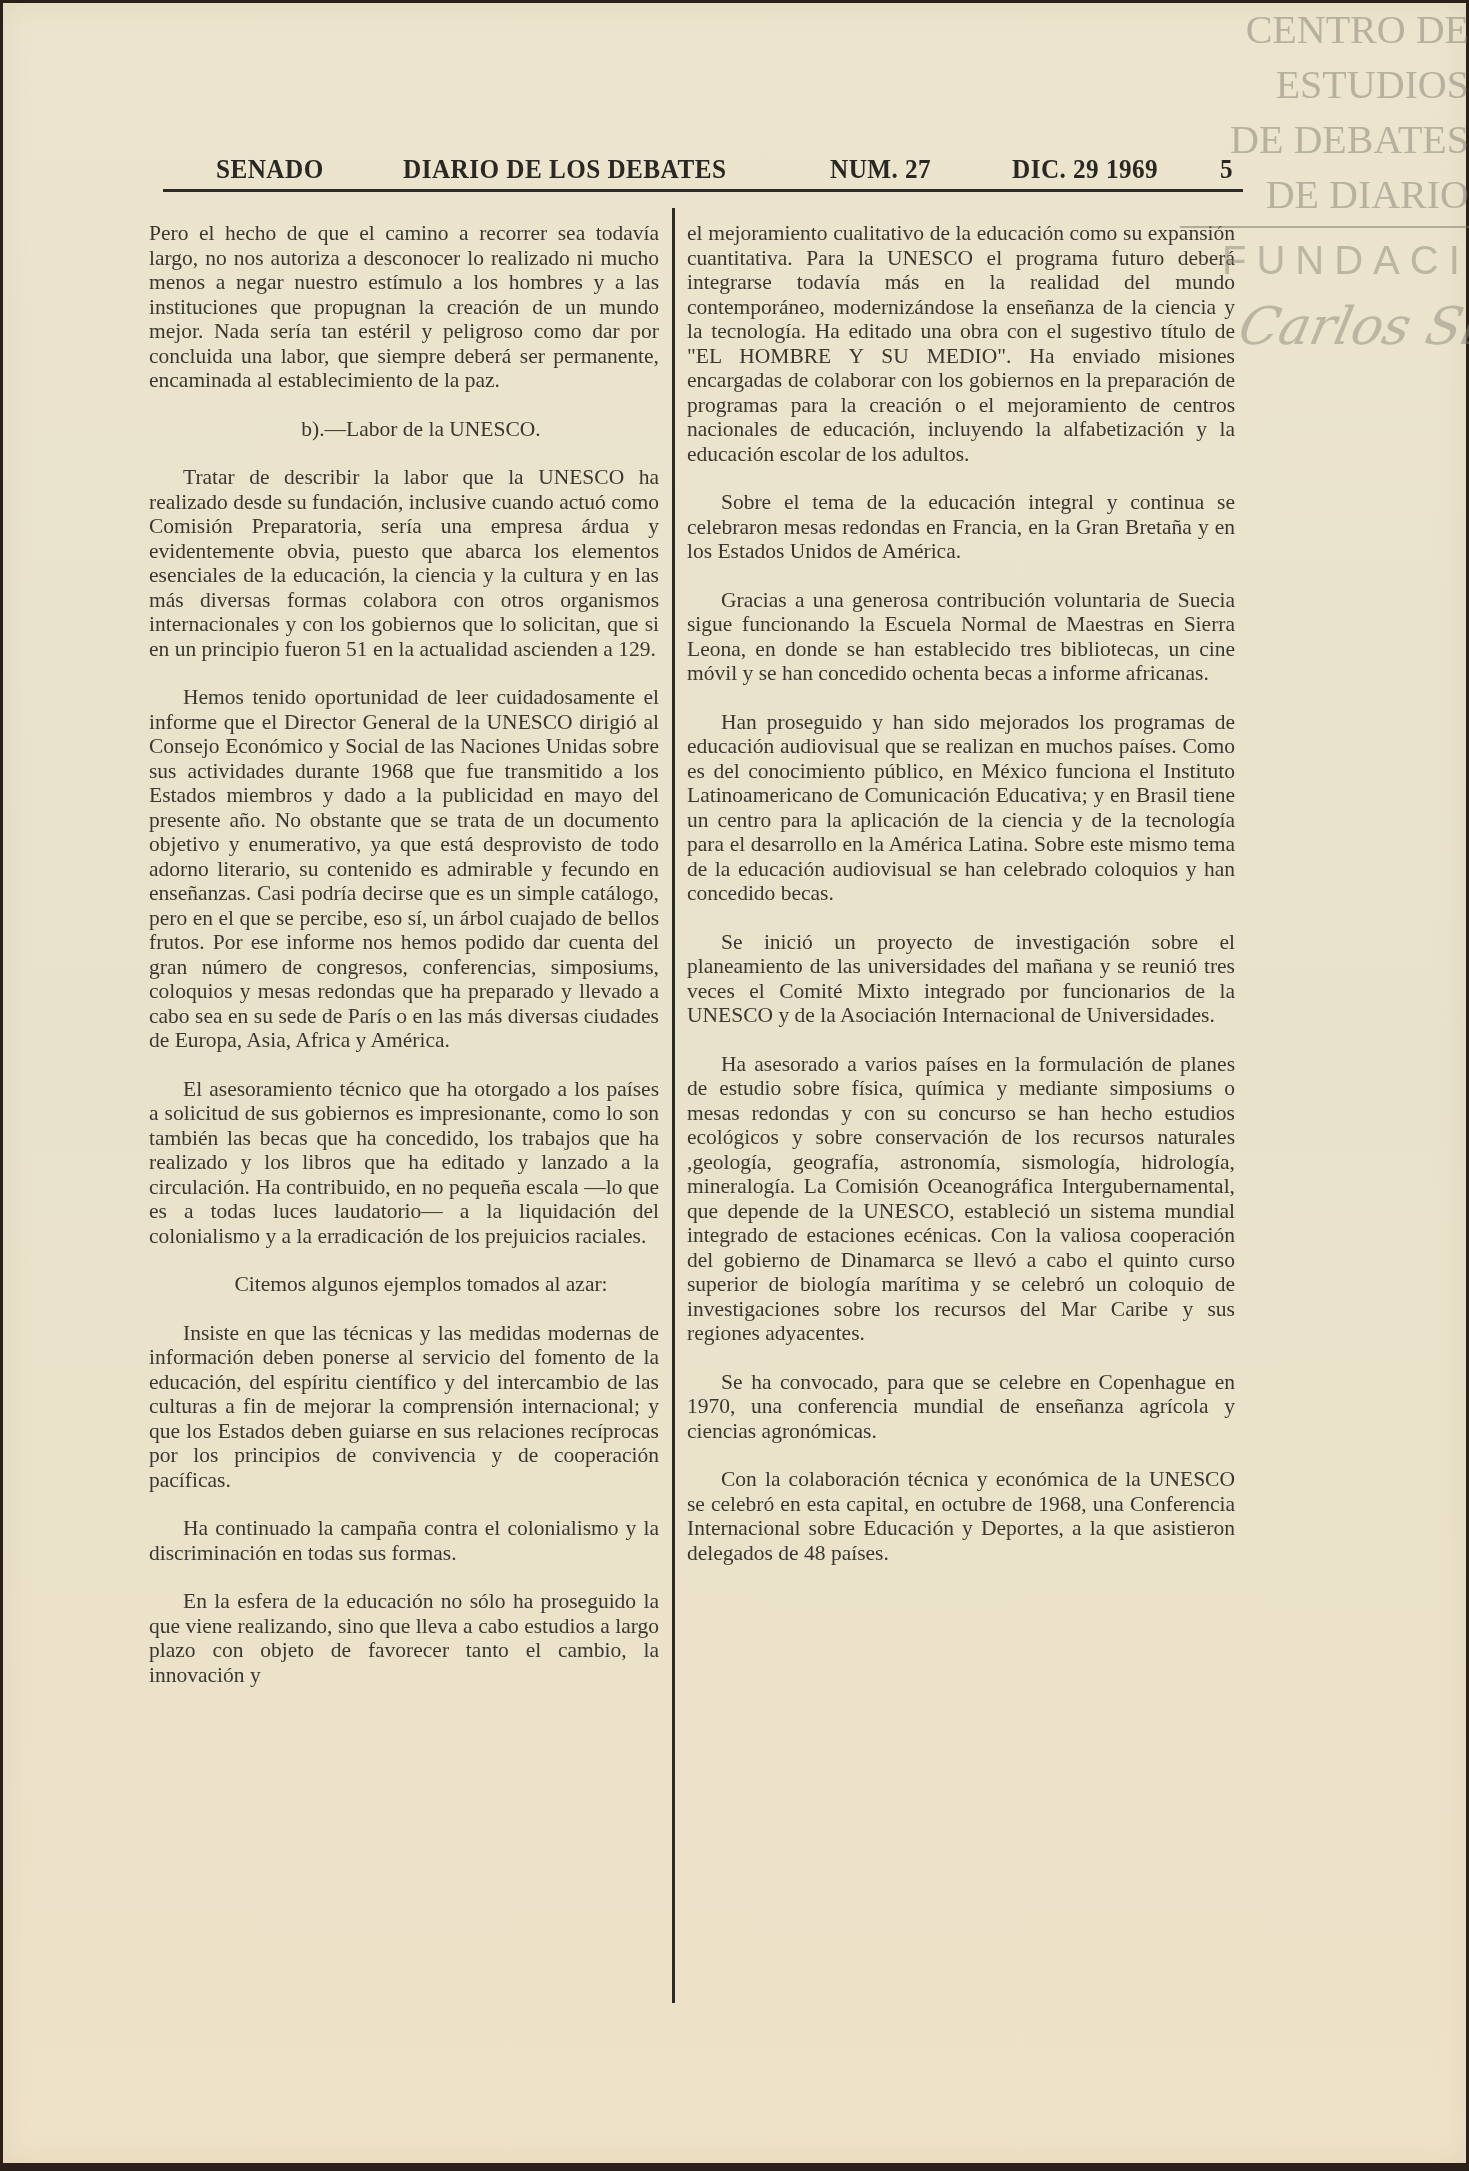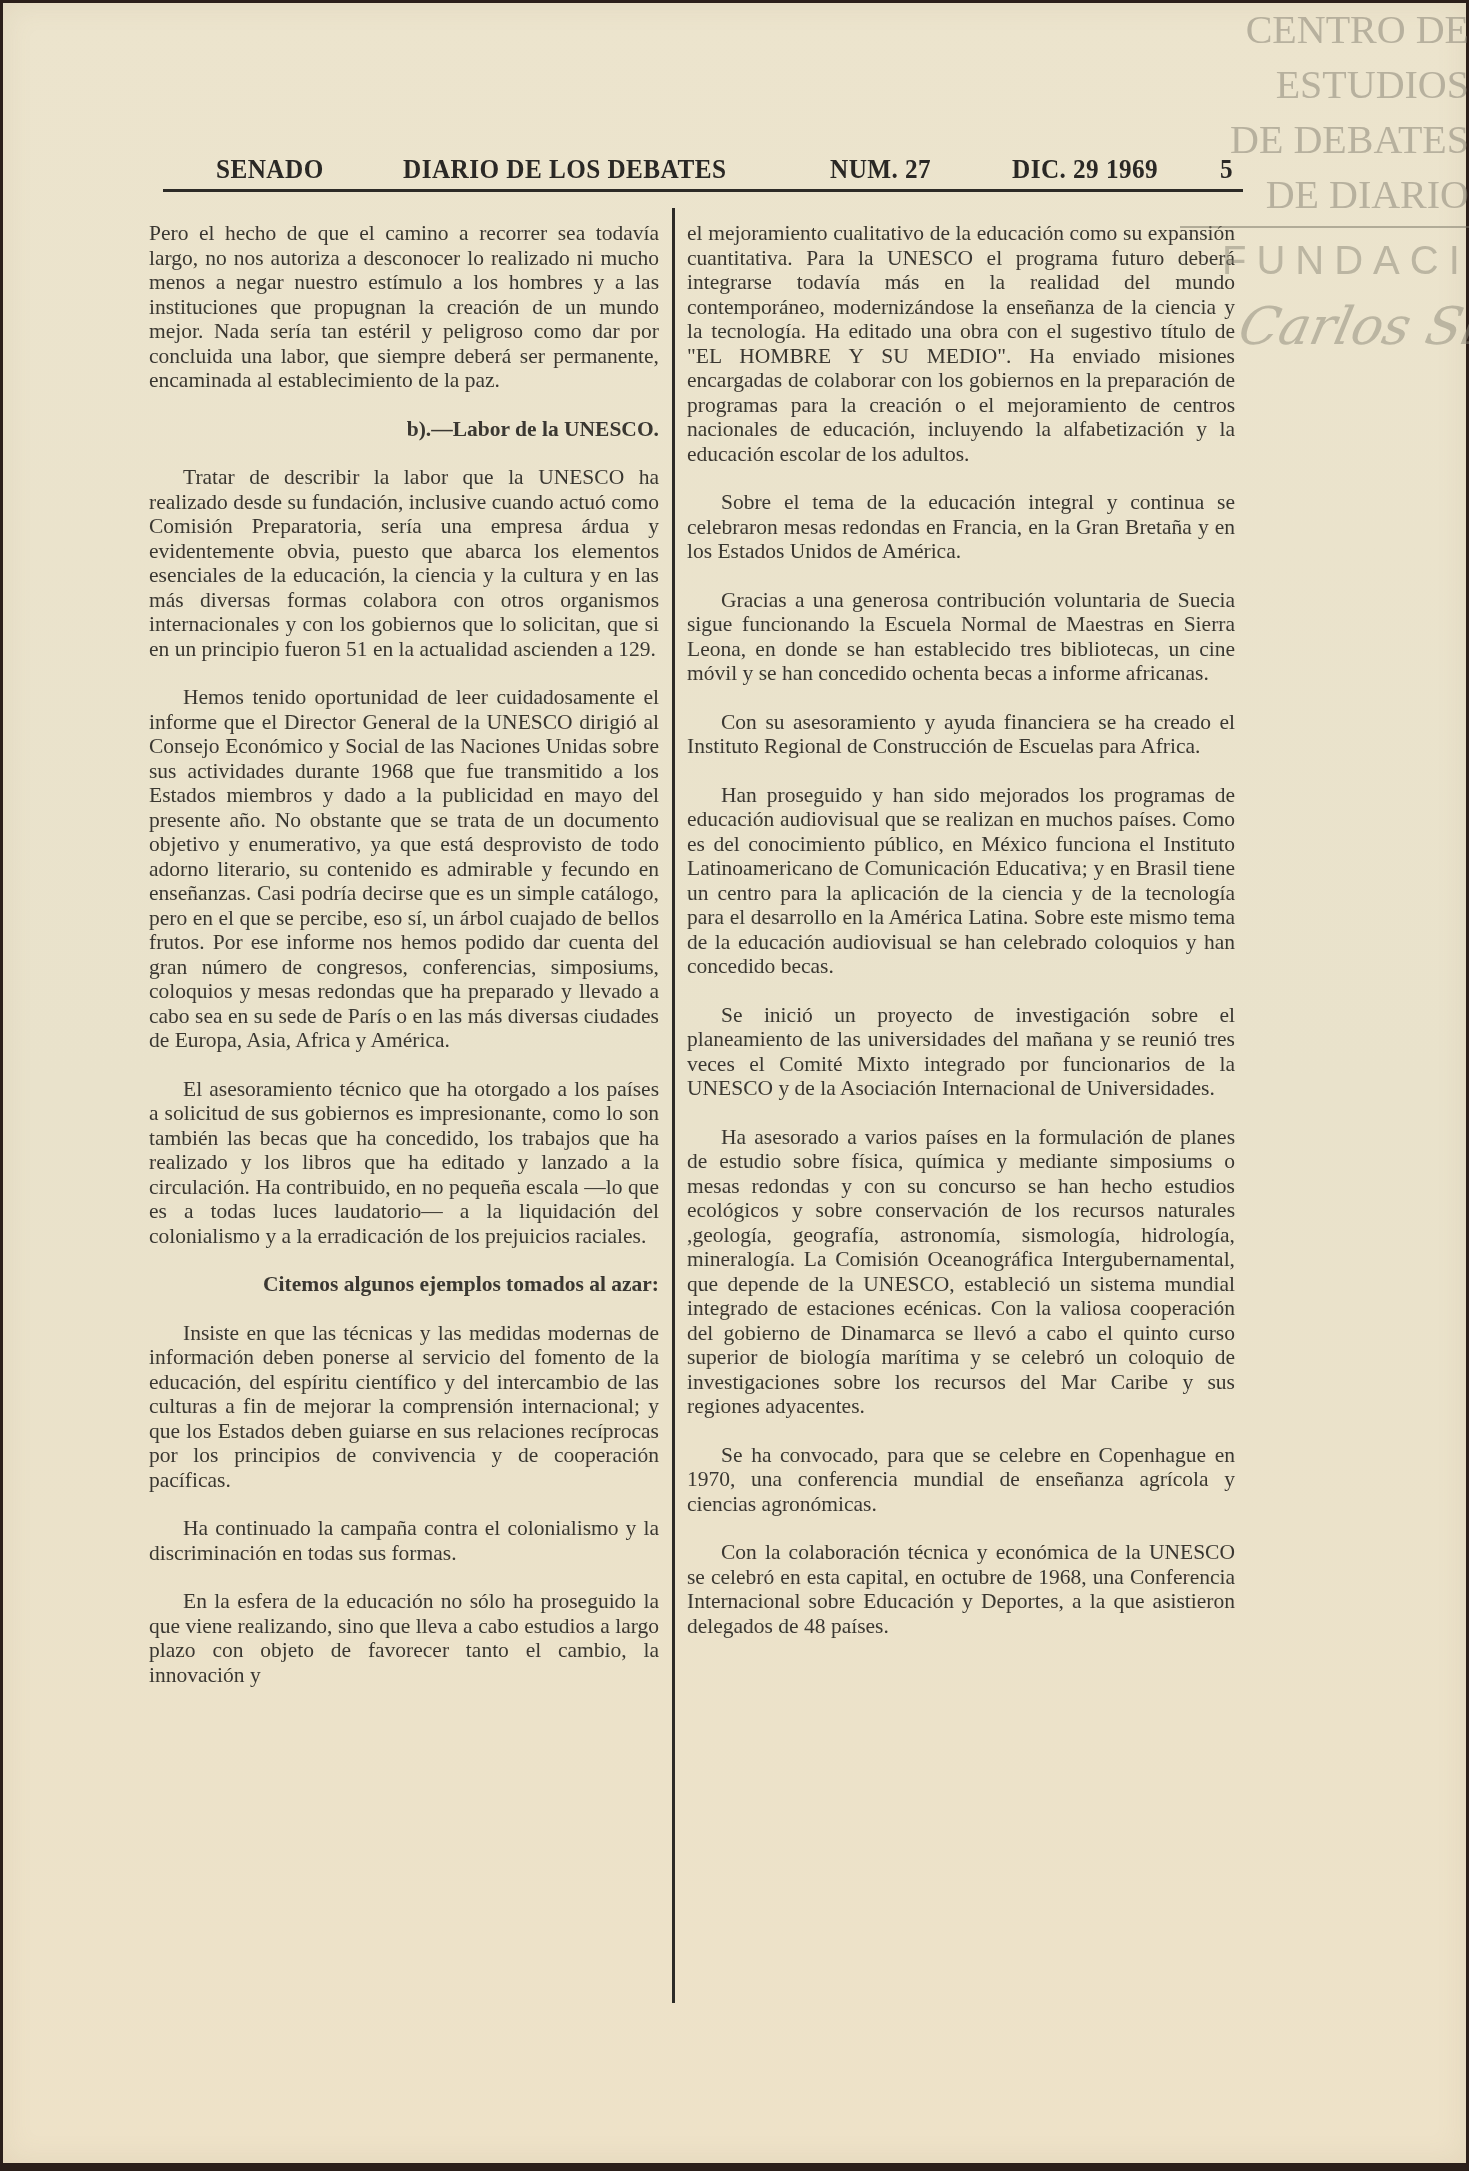--- a/index.html
+++ b/index.html
@@ -34,21 +34,21 @@
   }
   .column {
     position: absolute; top: 202px;
     font-size: 21.5px; line-height: 24.5px; color: #3a3731;
     text-align: justify; hyphens: none;
   }
   .col-left { left: 146px; width: 510px; }
   .col-right { left: 684px; width: 548px; }
   .column p { margin: 16px 0 24px 0; text-indent: 34px; }
   .column p.cont { text-indent: 0; }
-  .column p.heading { text-align: right; font-weight: bold; }
+  .column p.heading { text-align: center; }
   .watermark {
     position: absolute; left: 1180px; top: 2px; width: 289px;
     color: rgba(140,135,120,0.55); text-align: right;
     font-family: "Liberation Serif", serif; font-size: 40px; line-height: 55px;
     pointer-events: none;
   }
   .wm-line { display: block; white-space: nowrap; }
   .wm-fundacion {
     position: absolute; left: 1222px; top: 238px;
     font-family: "Liberation Sans", sans-serif; font-size: 40px; letter-spacing: 10px;
@@ -89,21 +89,20 @@
     <p>Ha continuado la campaña contra el colonialismo y la discriminación en todas sus formas.</p>
     <p>En la esfera de la educación no sólo ha proseguido la que viene realizando, sino que lleva a cabo estudios a largo plazo con objeto de favorecer tanto el cambio, la innovación y</p>
   </div>
 
   <div class="col-rule"></div>
 
   <div class="column col-right">
     <p class="cont">el mejoramiento cualitativo de la educación como su expansión cuantitativa. Para la UNESCO el programa futuro deberá integrarse todavía más en la realidad del mundo contemporáneo, modernizándose la enseñanza de la ciencia y la tecnología. Ha editado una obra con el sugestivo título de "EL HOMBRE Y SU MEDIO". Ha enviado misiones encargadas de colaborar con los gobiernos en la preparación de programas para la creación o el mejoramiento de centros nacionales de educación, incluyendo la alfabetización y la educación escolar de los adultos.</p>
     <p>Sobre el tema de la educación integral y continua se celebraron mesas redondas en Francia, en la Gran Bretaña y en los Estados Unidos de América.</p>
     <p>Gracias a una generosa contribución voluntaria de Suecia sigue funcionando la Escuela Normal de Maestras en Sierra Leona, en donde se han establecido tres bibliotecas, un cine móvil y se han concedido ochenta becas a informe africanas.</p>
-    <p>Con su asesoramiento y ayuda financiera se ha creado el Instituto Regional de Construcción de Escuelas para Africa.</p>
     <p>Han proseguido y han sido mejorados los programas de educación audiovisual que se realizan en muchos países. Como es del conocimiento público, en México funciona el Instituto Latinoamericano de Comunicación Educativa; y en Brasil tiene un centro para la aplicación de la ciencia y de la tecnología para el desarrollo en la América Latina. Sobre este mismo tema de la educación audiovisual se han celebrado coloquios y han concedido becas.</p>
     <p>Se inició un proyecto de investigación sobre el planeamiento de las universidades del mañana y se reunió tres veces el Comité Mixto integrado por funcionarios de la UNESCO y de la Asociación Internacional de Universidades.</p>
     <p>Ha asesorado a varios países en la formulación de planes de estudio sobre física, química y mediante simposiums o mesas redondas y con su concurso se han hecho estudios ecológicos y sobre conservación de los recursos naturales ,geología, geografía, astronomía, sismología, hidrología, mineralogía. La Comisión Oceanográfica Intergubernamental, que depende de la UNESCO, estableció un sistema mundial integrado de estaciones ecénicas. Con la valiosa cooperación del gobierno de Dinamarca se llevó a cabo el quinto curso superior de biología marítima y se celebró un coloquio de investigaciones sobre los recursos del Mar Caribe y sus regiones adyacentes.</p>
     <p>Se ha convocado, para que se celebre en Copenhague en 1970, una conferencia mundial de enseñanza agrícola y ciencias agronómicas.</p>
     <p>Con la colaboración técnica y económica de la UNESCO se celebró en esta capital, en octubre de 1968, una Conferencia Internacional sobre Educación y Deportes, a la que asistieron delegados de 48 países.</p>
   </div>
 
 </div>
 
 <div class="watermark">

